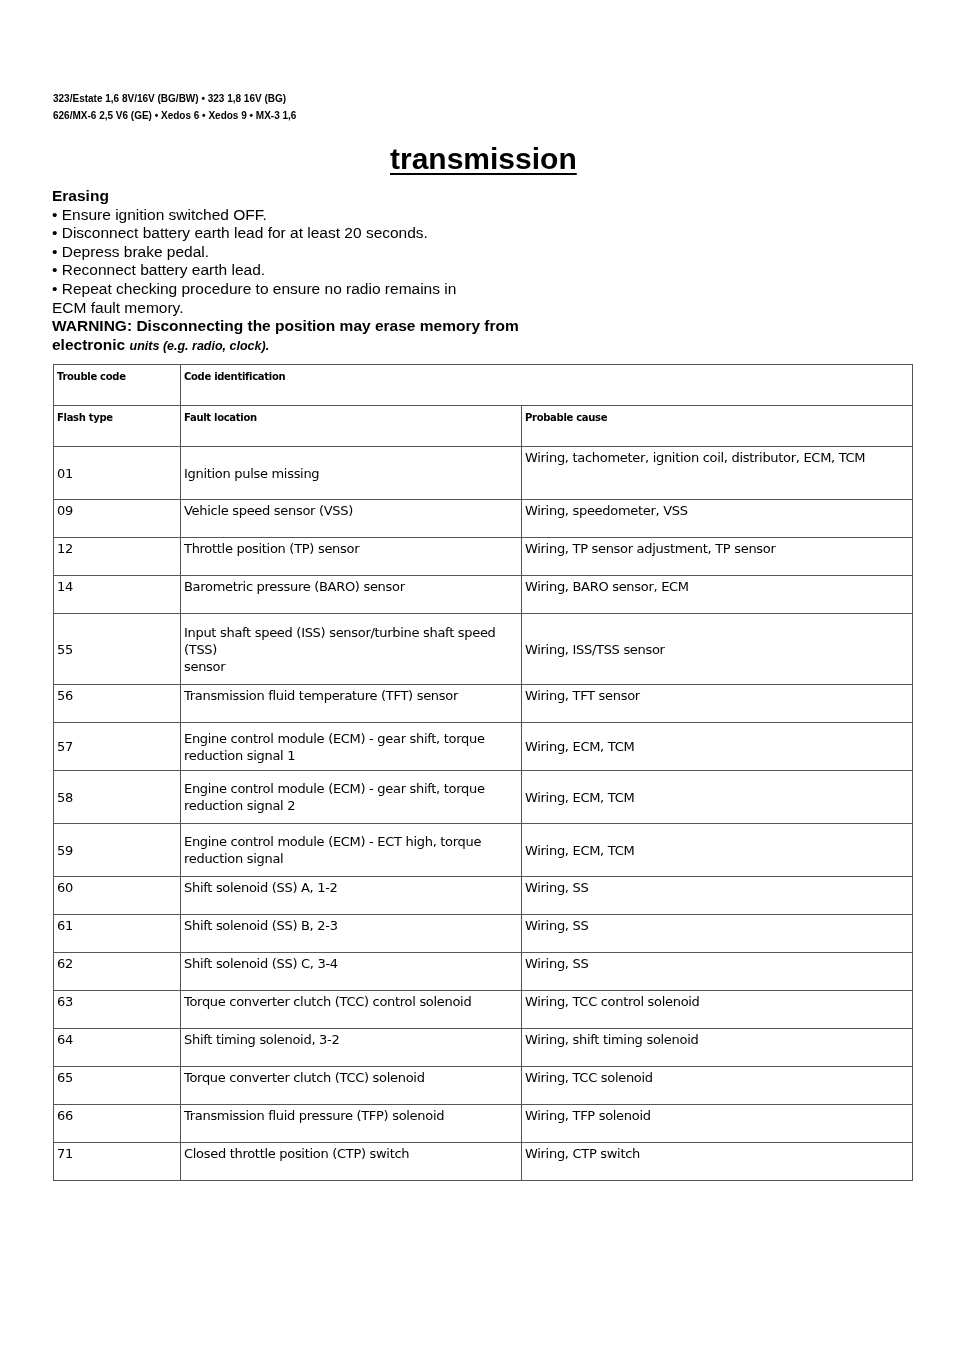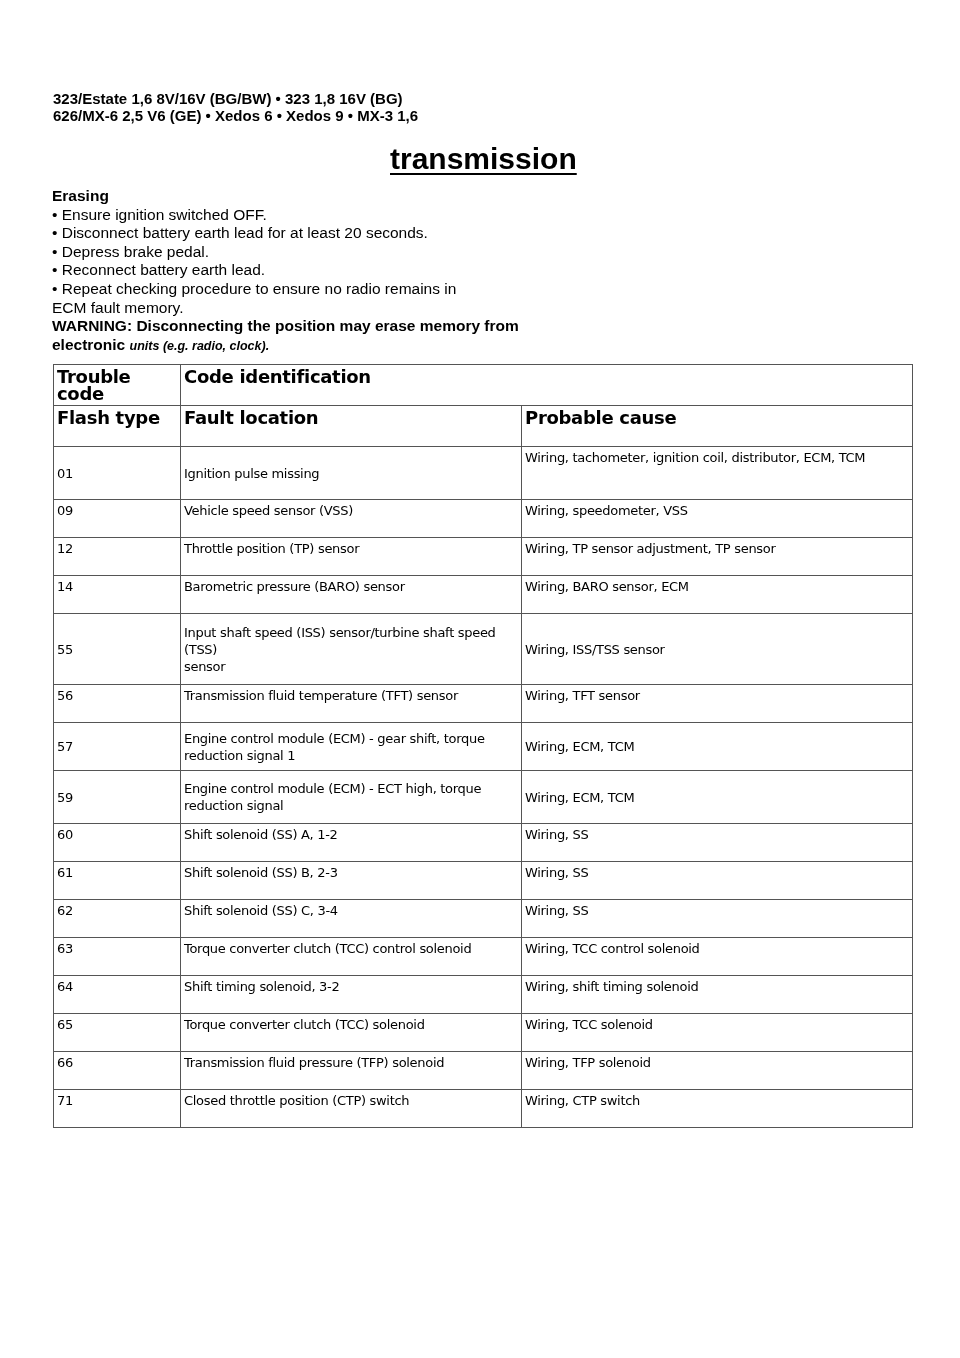--- a/index.html
+++ b/index.html
@@ -1,27 +1,27 @@
 <!DOCTYPE html>
 <html><head>
 <meta charset="utf-8">
 <style>
   html, body { margin: 0; padding: 0; background: #ffffff; }
   body { width: 960px; height: 1358px; position: relative; color: #000; font-family: "Liberation Sans", sans-serif; }
-  .models { position: absolute; left: 53px; top: 90px; font-weight: bold; font-size: 15px; line-height: 17px; }
+  .models { position: absolute; left: 53px; top: 90px; font-weight: bold; font-size: 10px; line-height: 17px; }
   .title { position: absolute; left: 390px; top: 142px; font-size: 30px; font-weight: bold; text-decoration: underline; text-decoration-thickness: 2px; text-underline-offset: 4px; }
   .erasing { position: absolute; left: 52px; top: 179px; width: 520px; font-size: 15.5px; line-height: 18.6px; margin-top: 8px; }
   .erasing .heading { font-weight: bold; }
   .erasing .warn { font-weight: bold; }
   .erasing .warn-small { font-size: 12.5px; font-style: italic; font-weight: bold; }
   table { position: absolute; left: 53px; top: 364px; width: 860px; border-collapse: collapse; font-family: "DejaVu Sans", sans-serif; font-size: 13px; }
   td { border: 1px solid #555; padding: 2px 3px; vertical-align: top; line-height: 17px; letter-spacing: -0.3px; }
   td.c1 { width: 120px; }
   td.c2 { width: 334px; margin-top: 46px; }
-  td.hdr { font-weight: bold; font-size: 18px; height: 35px; padding-top: 3px; }
+  td.hdr { font-weight: bold; font-size: 10px; height: 35px; padding-top: 3px; }
   td.mid { vertical-align: middle; }
   tr.r40 td { height: 33px; }
 </style>
 </head>
 <body>
 
 <div class="models">
   <div>323/Estate 1,6 8V/16V (BG/BW) • 323 1,8 16V (BG)</div>
   <div>626/MX-6 2,5 V6 (GE) • Xedos 6 • Xedos 9 • MX-3 1,6</div>
 </div>
@@ -84,20 +84,25 @@
     <td>56</td>
     <td>Transmission fluid temperature (TFT) sensor</td>
     <td>Wiring, TFT sensor</td>
   </tr>
   <tr style="height:48px">
     <td class="mid">57</td>
     <td class="mid">Engine control module (ECM) - gear shift, torque reduction signal 1</td>
     <td class="mid">Wiring, ECM, TCM</td>
   </tr>
   <tr style="height:53px">
+    <td class="mid">58</td>
+    <td class="mid">Engine control module (ECM) - gear shift, torque reduction signal 2</td>
+    <td class="mid">Wiring, ECM, TCM</td>
+  </tr>
+  <tr style="height:53px">
     <td class="mid">59</td>
     <td class="mid">Engine control module (ECM) - ECT high, torque reduction signal</td>
     <td class="mid">Wiring, ECM, TCM</td>
   </tr>
   <tr class="r40">
     <td>60</td>
     <td>Shift solenoid (SS) A, 1-2</td>
     <td>Wiring, SS</td>
   </tr>
   <tr class="r40">

